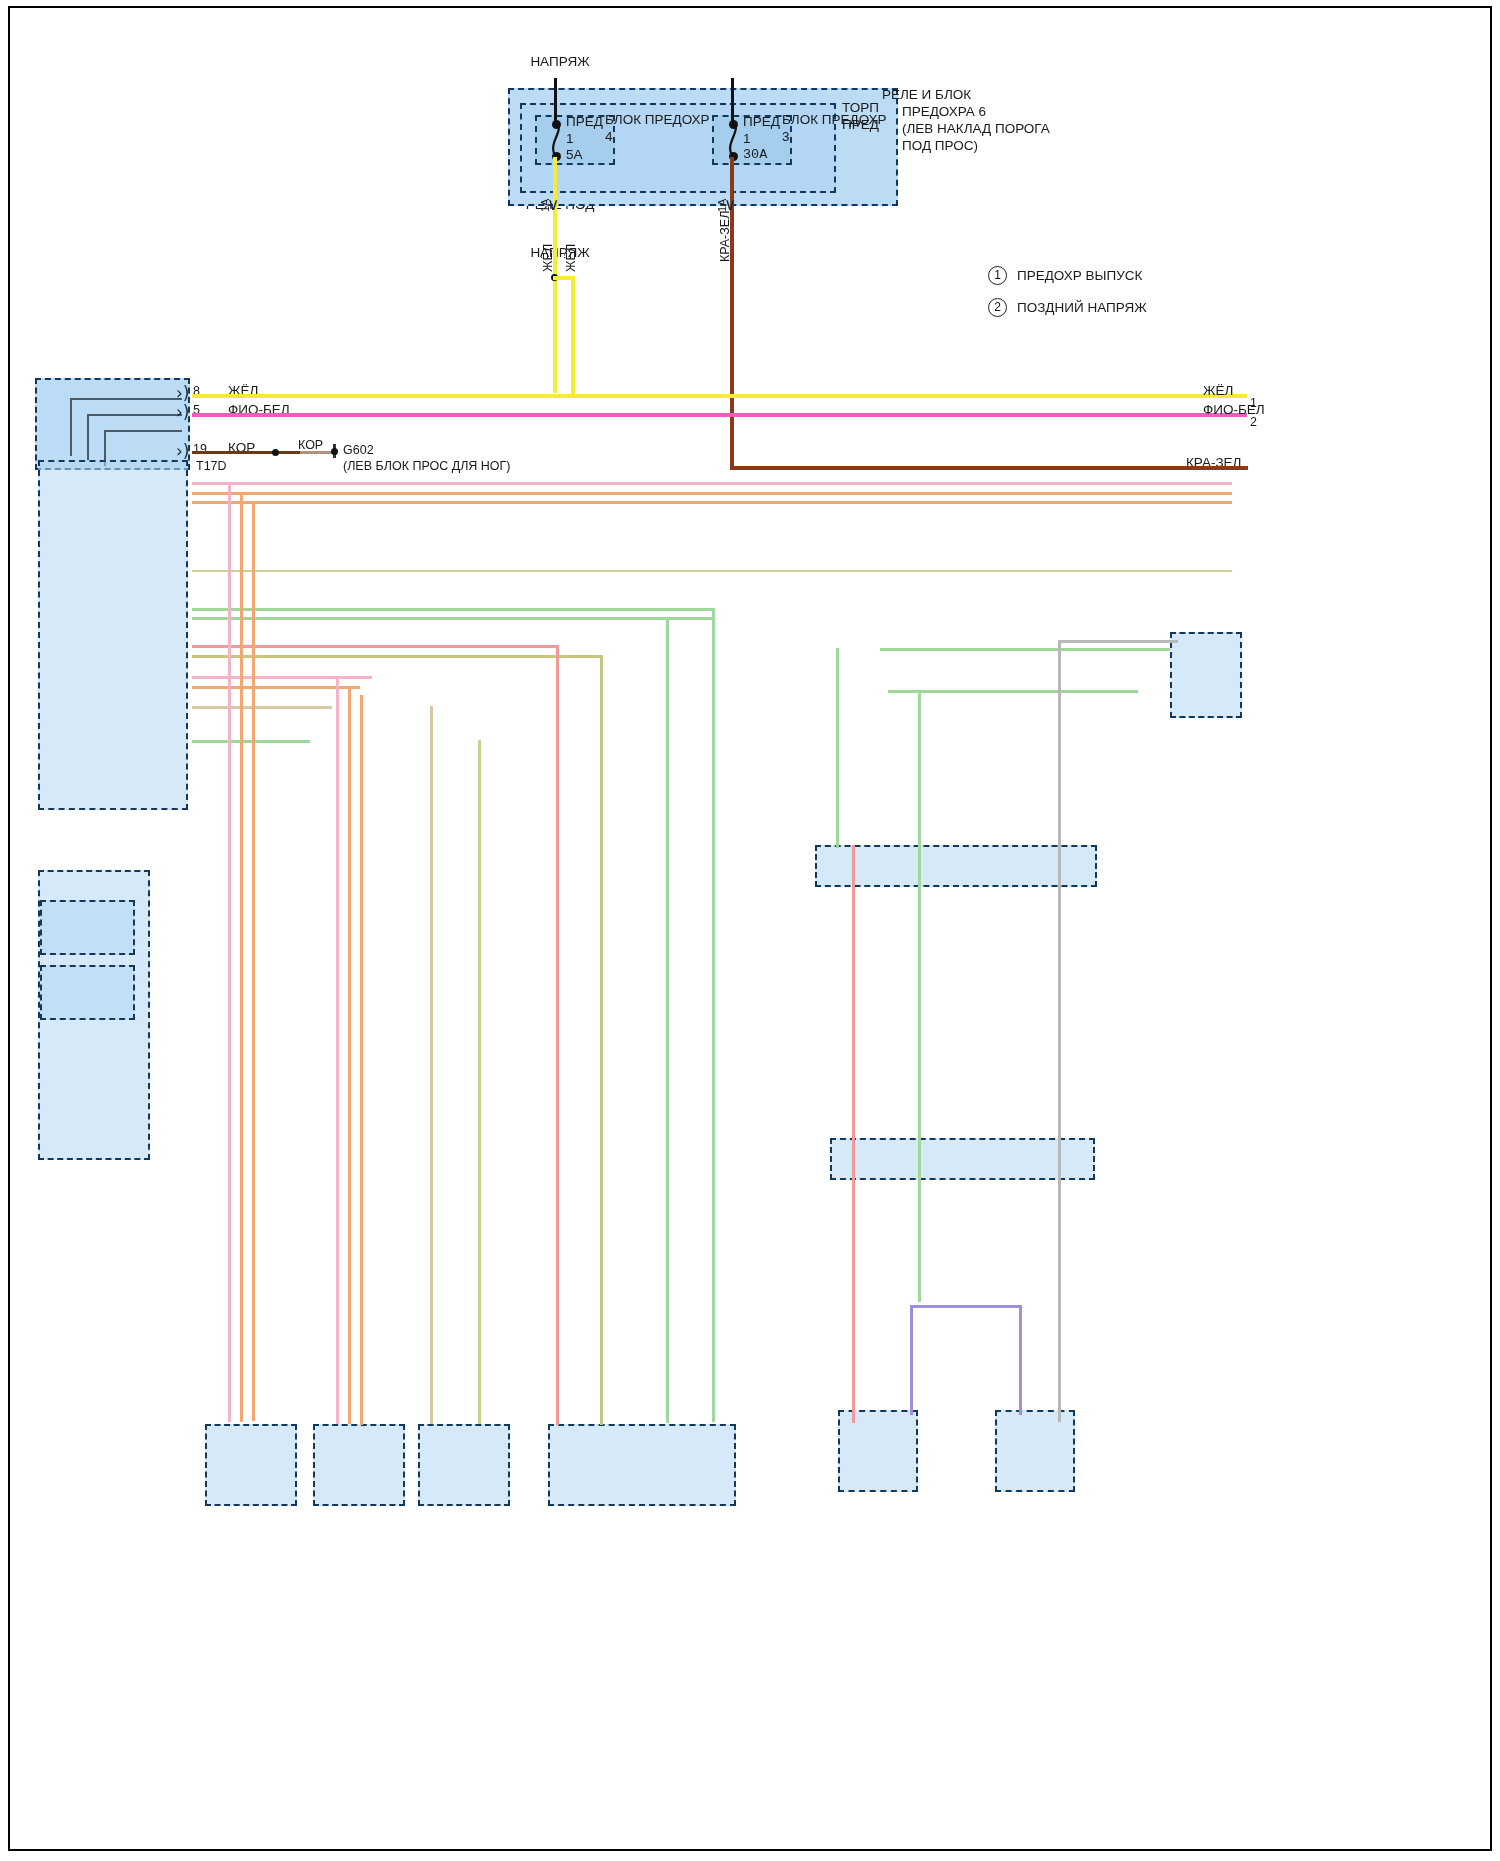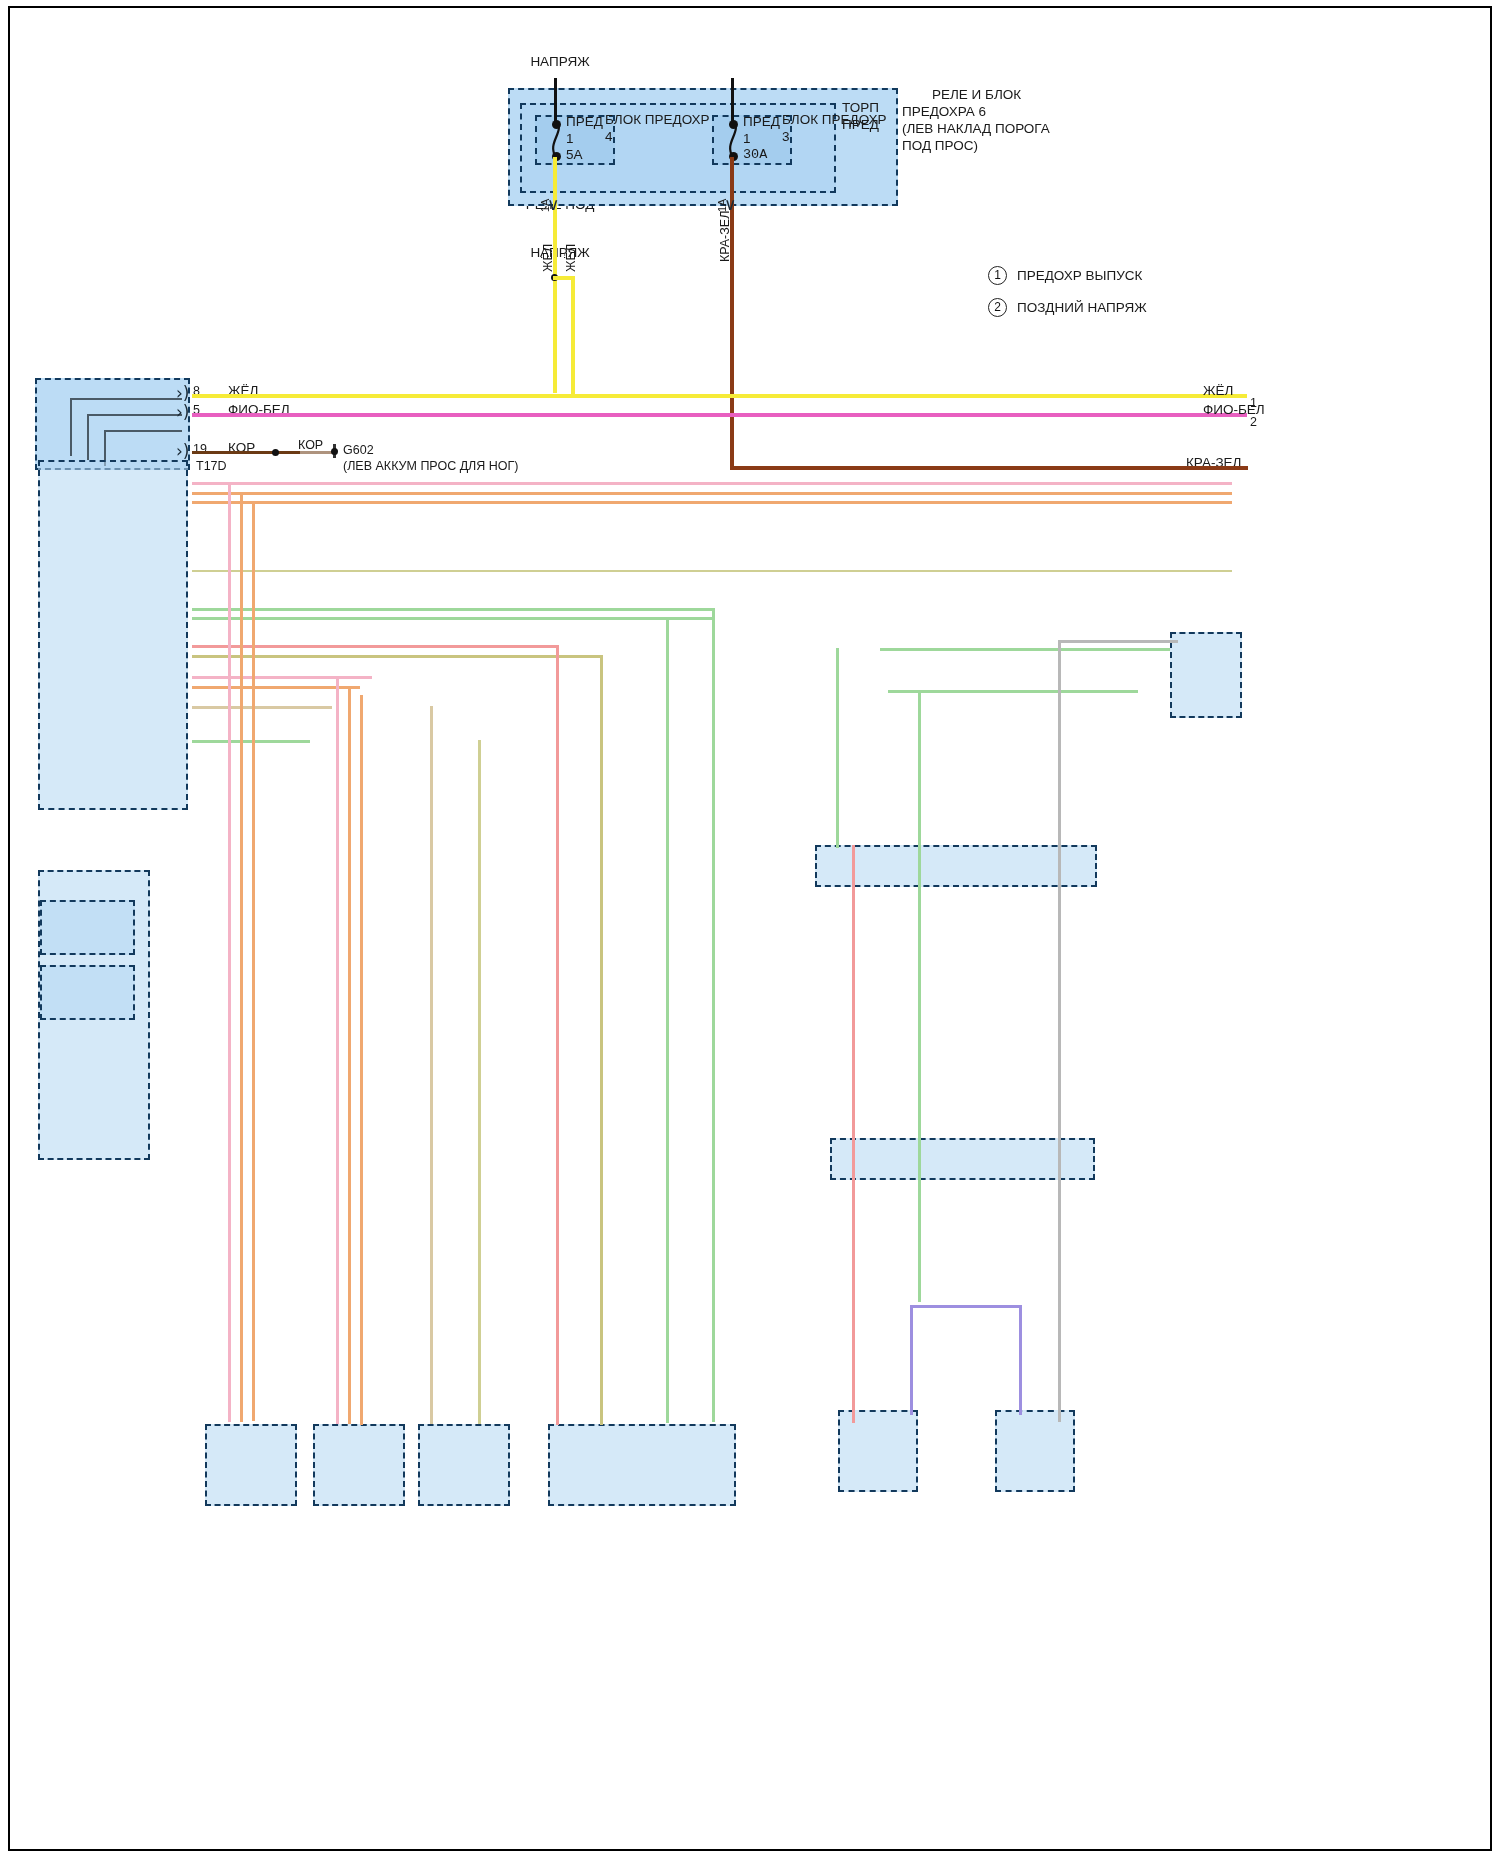--- a/index.html
+++ b/index.html
@@ -162,21 +162,21 @@
   <div class="dot" style="left:729px; top:152px;"></div>
   <div class="txt" style="left:743px; top:114px;">ПРЕД</div>
   <div class="txt" style="left:743px; top:131px;">1</div>
   <div class="txt" style="left:743px; top:147px;font-family:Liberation Mono, monospace;">30А</div>
   <div class="txt" style="left:782px; top:112px;">БЛОК ПРЕДОХР</div>
   <div class="txt" style="left:782px; top:129px;">3</div>
 
   <div class="txt" style="left:842px; top:100px;">ТОРП</div>
   <div class="txt" style="left:842px; top:117px;">ПРЕД</div>
 
-  <div class="txt" style="left:932px; top:87px;">РЕЛЕ И БЛОК</div>
+  <div class="txt" style="left:882px; top:87px;">РЕЛЕ И БЛОК</div>
   <div class="txt" style="left:902px; top:104px;">ПРЕДОХРА 6</div>
   <div class="txt" style="left:902px; top:121px;">(ЛЕВ НАКЛАД ПОРОГА</div>
   <div class="txt" style="left:902px; top:138px;">ПОД ПРОС)</div>
 
   <div class="wire v" style="left:554px; top:78px; height:45px; background:#111;"></div>
 
   <div class="wire v w-yellow" style="left:553px; top:157px; height:236px; width:4px;"></div>
 
   <div class="conn" style="left:547px; top:196px;">∨</div>
 
@@ -230,21 +230,21 @@
 
   <div class="wire h w-brown" style="left:192px; top:451px; width:108px; height:3px;"></div>
 
   <div class="dot sm" style="left:272px; top:449px;"></div>
   <div class="wire h w-brown" style="left:300px; top:451px; width:32px; height:3px; opacity:.55;"></div>
   <div class="txt small" style="left:298px; top:438px;">КОР</div>
 
   <div class="gnd-bar" style="left:333px; top:444px; width:3px; height:14px;"></div>
   <div class="dot sm" style="left:331px; top:448px;"></div>
   <div class="txt small" style="left:343px; top:443px;">G602</div>
-  <div class="txt small" style="left:343px; top:459px;">(ЛЕВ АККУМ ПРОС ДЛЯ НОГ)</div>
+  <div class="txt small" style="left:343px; top:459px;">(ЛЕВ БЛОК ПРОС ДЛЯ НОГ)</div>
 
   <div class="txt" style="left:1203px; top:383px;">ЖЁЛ</div>
   <div class="txt small" style="left:1250px; top:396px;">1</div>
   <div class="txt" style="left:1203px; top:402px;">ФИО-БЕЛ</div>
   <div class="txt small" style="left:1250px; top:415px;">2</div>
   <div class="txt" style="left:1186px; top:455px;">КРА-ЗЕЛ</div>
 
   <div class="wire h w-redgrn" style="left:730px; top:466px; width:518px; height:4px;"></div>
 
   <div class="mod nofill" style="left:38px; top:460px; width:150px; height:350px;"></div>

